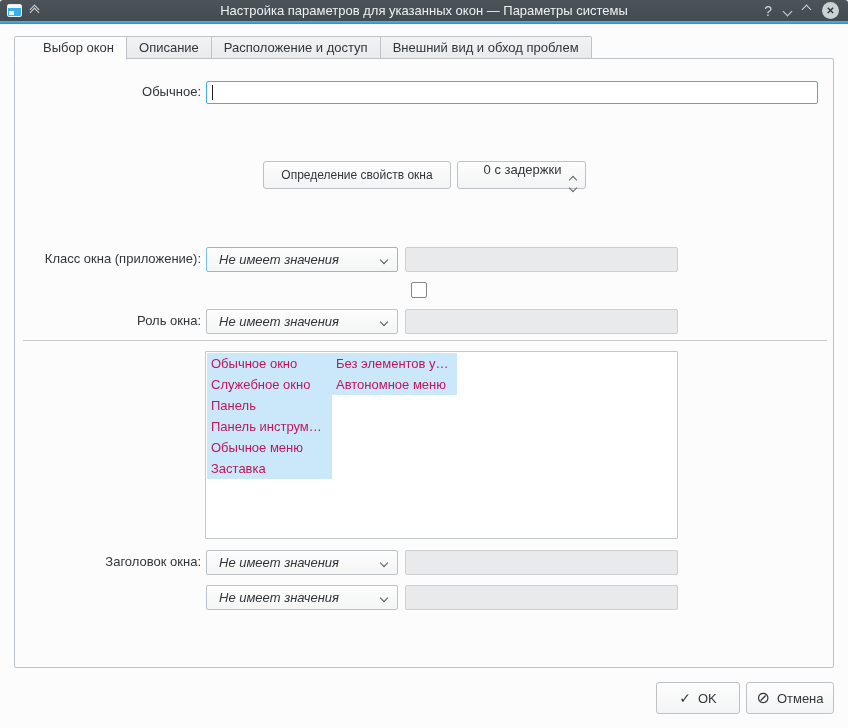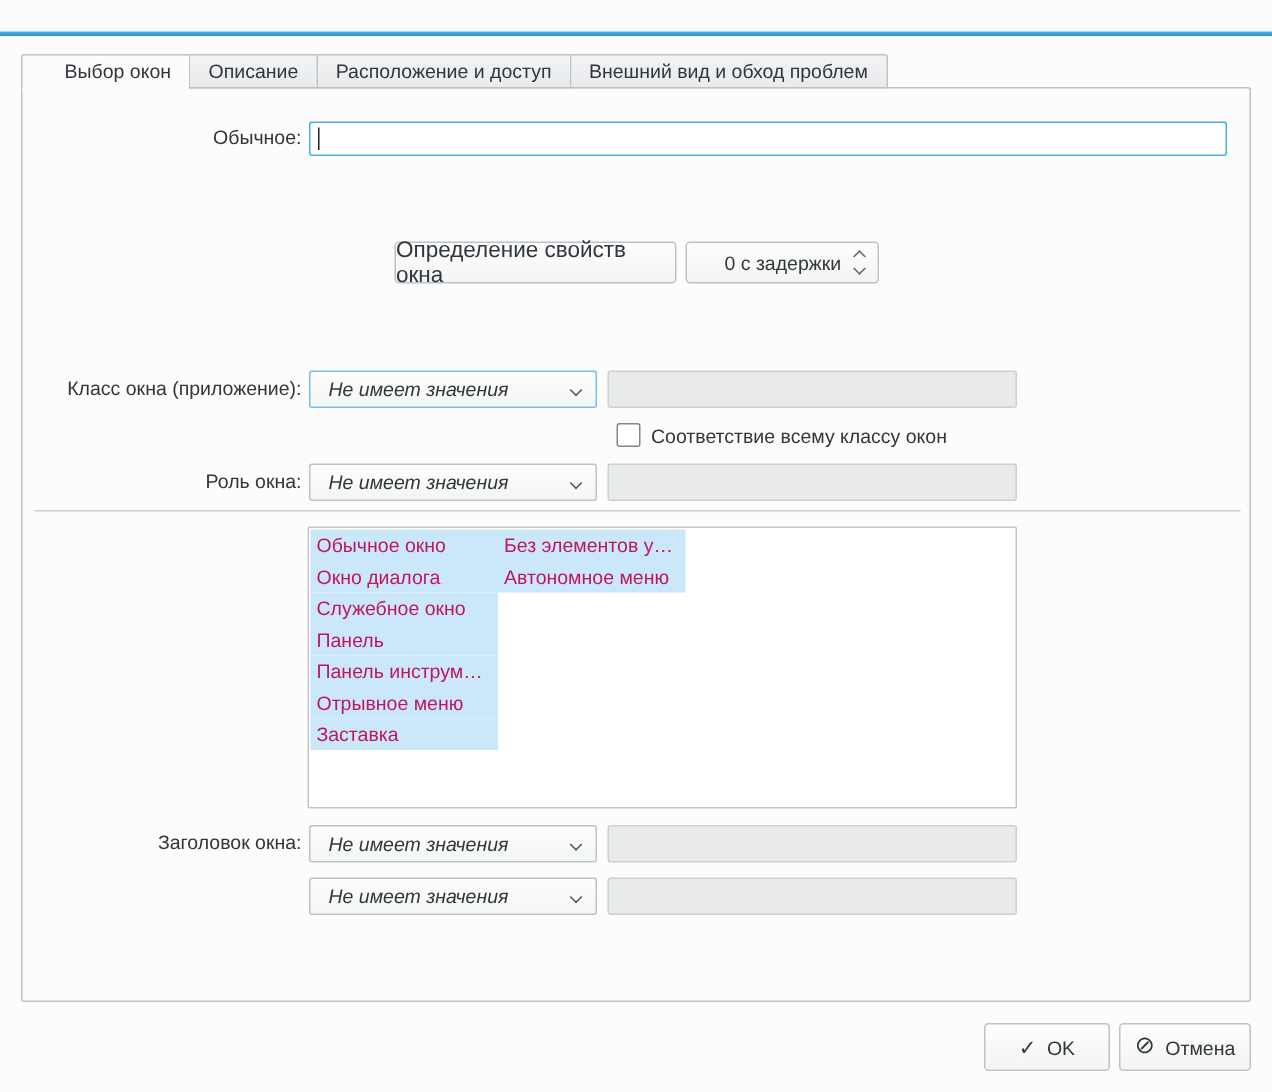--- a/index.html
+++ b/index.html
@@ -43,25 +43,25 @@
   .frame { position:absolute; left:14px; top:58px; width:820px; height:610px;
     border:1px solid #bdc3c7; border-radius:2px; background:#fcfcfc; z-index:2; }
 
   .row-label { position:absolute; text-align:right; color:#31363b; }
 
   .text-input { position:absolute; background:#fff; border:1px solid #47ade4; border-radius:2px; }
   .caret { position:absolute; left:5px; top:3px; width:1px; height:15px; background:#1c1f22; }
 
   .push-btn { position:absolute; display:flex; align-items:center; justify-content:center; gap:7px;
     background:linear-gradient(#fdfdfd,#f3f4f5); border:1px solid #bcc2c6; border-radius:3px;
-    font-size:15px; color:#31363b; }
+    font-size:12px; color:#31363b; }
 
   .spinbox { position:absolute; display:flex; align-items:center;
     background:linear-gradient(#fdfdfd,#f3f4f5); border:1px solid #bcc2c6; border-radius:3px;
-    padding-left:25px; color:#31363b; }
+    padding-left:2px; color:#31363b;flex-direction:column; }
   .spin-arrows { margin-left:auto; margin-right:9px; display:flex; flex-direction:column; align-items:center; color:#5c6368; }
   .spin-arrows .chev { width:6px; height:6px; border-width:1.4px; }
   .spin-arrows .chev.up { margin-bottom:1px; }
   .spin-arrows .chev.down { margin-top:1px; }
 
   .combo { position:absolute; width:192px; height:25px; display:flex; align-items:center;
     background:linear-gradient(#fdfdfd,#f4f5f5); border:1px solid #bcc2c6; border-radius:2px;
     padding-left:12px; color:#31363b;font-style:italic; }
   .combo.focused { border-color:#77c0ea; }
   .combo .chev { margin-left:auto; margin-right:10px; width:6px; height:6px; border-width:1.4px; color:#4d5principal458; color:#4d5458; }
@@ -81,20 +81,40 @@
   .footer-btn { position:absolute; top:682px; height:32px; display:flex; align-items:center; justify-content:center; gap:7px;
     background:linear-gradient(#fdfdfd,#f3f4f5); border:1px solid #bcc2c6; border-radius:3px; font-size:13px; color:#31363b; }
   .ok-glyph { font-size:14px; color:#31363b; }
   .cancel-glyph { font-size:16px; line-height:1; color:#31363b; }
 </style>
 </head>
 <body>
 
 <div class="window">
 
+  <div class="titlebar">
+    <div class="tb-left">
+      <span class="app-icon"></span>
+      <span class="dbl-chev">
+          <span class="chev up"></span>
+          <span class="chev up"></span>
+        </span>
+    </div>
+    <div class="tb-title">Настройка параметров для указанных окон — Параметры системы</div>
+    <div class="tb-right">
+      <span class="tb-btn help-glyph">?</span>
+      <span class="tb-btn tb-chev down-pos">
+          <span class="chev down"></span>
+        </span>
+      <span class="tb-btn tb-chev">
+          <span class="chev up"></span>
+        </span>
+      <span class="close-btn">✕</span>
+    </div>
+  </div>
   <div class="accent-line"></div>
 
   <div class="tabbar">
     <div class="tab active">Выбор окон</div>
     <div class="tab">Описание</div>
     <div class="tab">Расположение и доступ</div>
     <div class="tab">Внешний вид и обход проблем</div>
   </div>
 
   <div class="frame">
@@ -114,39 +134,37 @@
     </div>
 
     <div class="row-label" style="left:0; top:192px; width:186px;">Класс окна (приложение):</div>
     <div class="combo focused" style="left:191px; top:188px;">
       <span>Не имеет значения</span>
       <span class="chev down"></span>
     </div>
     <div class="disabled-input" style="left:390px; top:188px;"></div>
 
     <div class="checkbox" style="left:396px; top:223px;"></div>
-    <div class="checkbox-label" style="left:419px; top:224px;">Соответствие всему классу окон</div>
 
     <div class="row-label" style="left:0; top:254px; width:186px;">Роль окна:</div>
     <div class="combo" style="left:191px; top:250px;">
       <span>Не имеет значения</span>
       <span class="chev down"></span>
     </div>
     <div class="disabled-input" style="left:390px; top:250px;"></div>
 
     <div class="separator" style="top:281px;"></div>
 
     <div class="wt-list">
       <div class="wt-col">
           <div class="wt-item selected">Обычное окно</div>
-          <div class="wt-item selected">Окно диалога</div>
           <div class="wt-item selected">Служебное окно</div>
           <div class="wt-item selected">Панель</div>
           <div class="wt-item selected">Панель инструм…</div>
-          <div class="wt-item selected">Отрывное меню</div>
+          <div class="wt-item selected">Обычное меню</div>
           <div class="wt-item selected">Заставка</div>
         </div>
       <div class="wt-col">
           <div class="wt-item selected">Без элементов у…</div>
           <div class="wt-item selected">Автономное меню</div>
         </div>
     </div>
 
     <div class="row-label" style="left:0; top:495px; width:186px;">Заголовок окна:</div>
     <div class="combo" style="left:191px; top:491px;">

